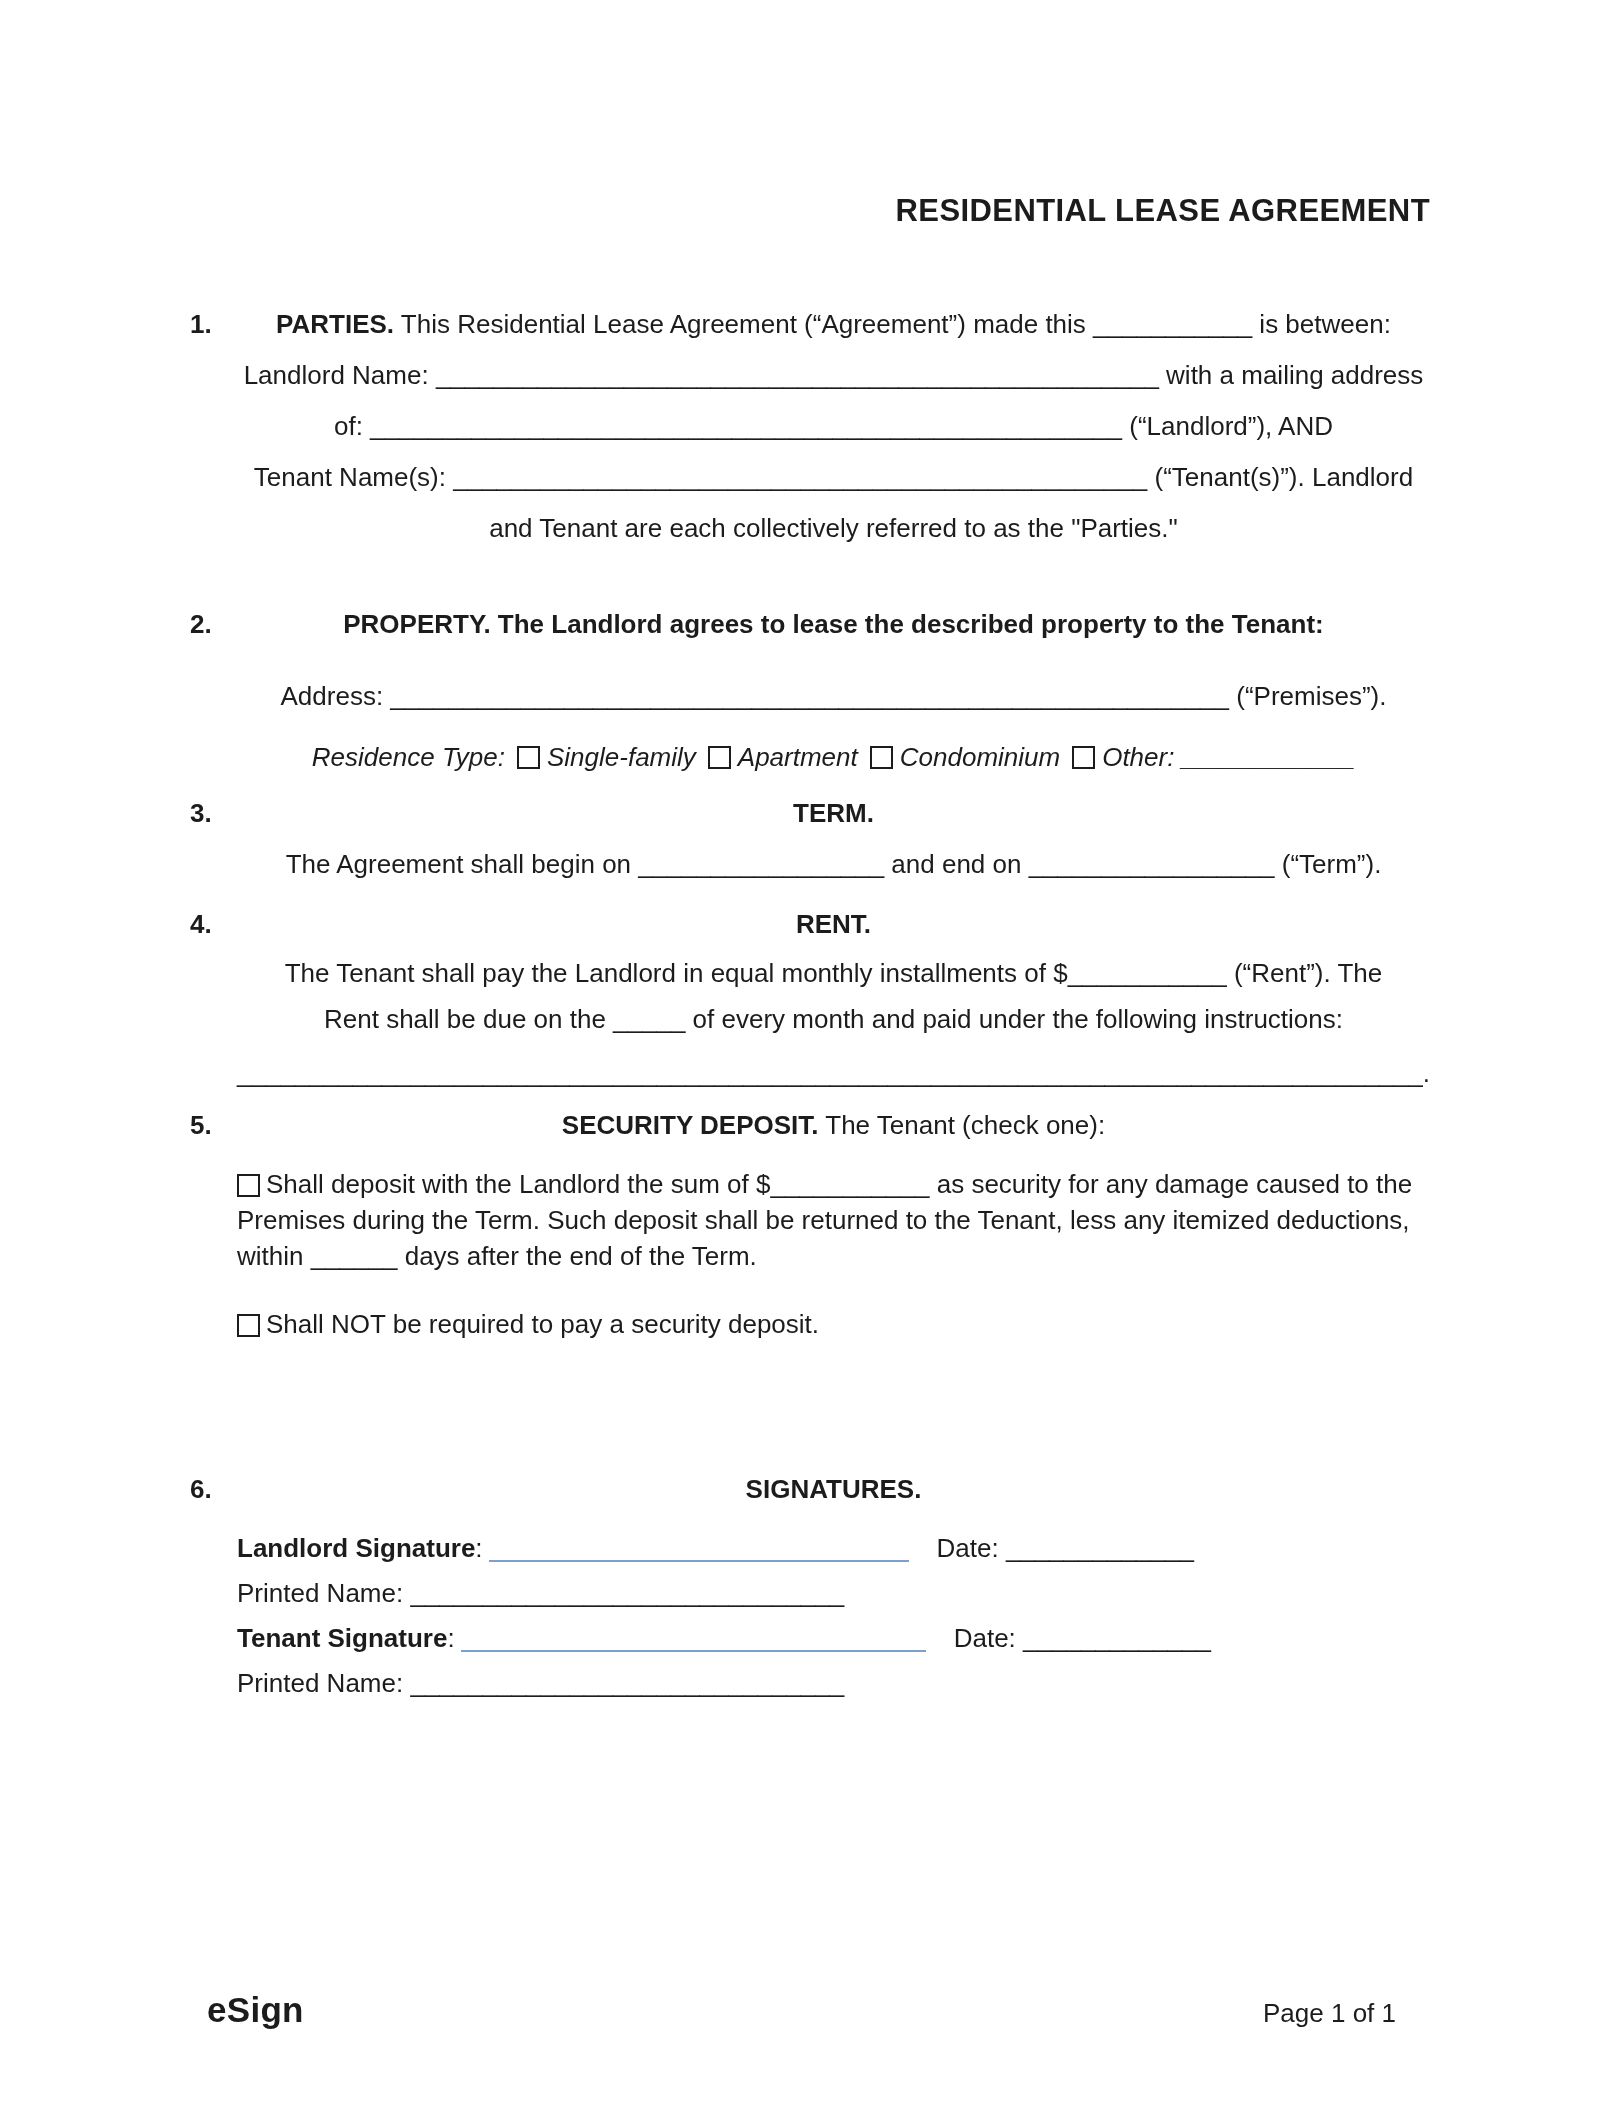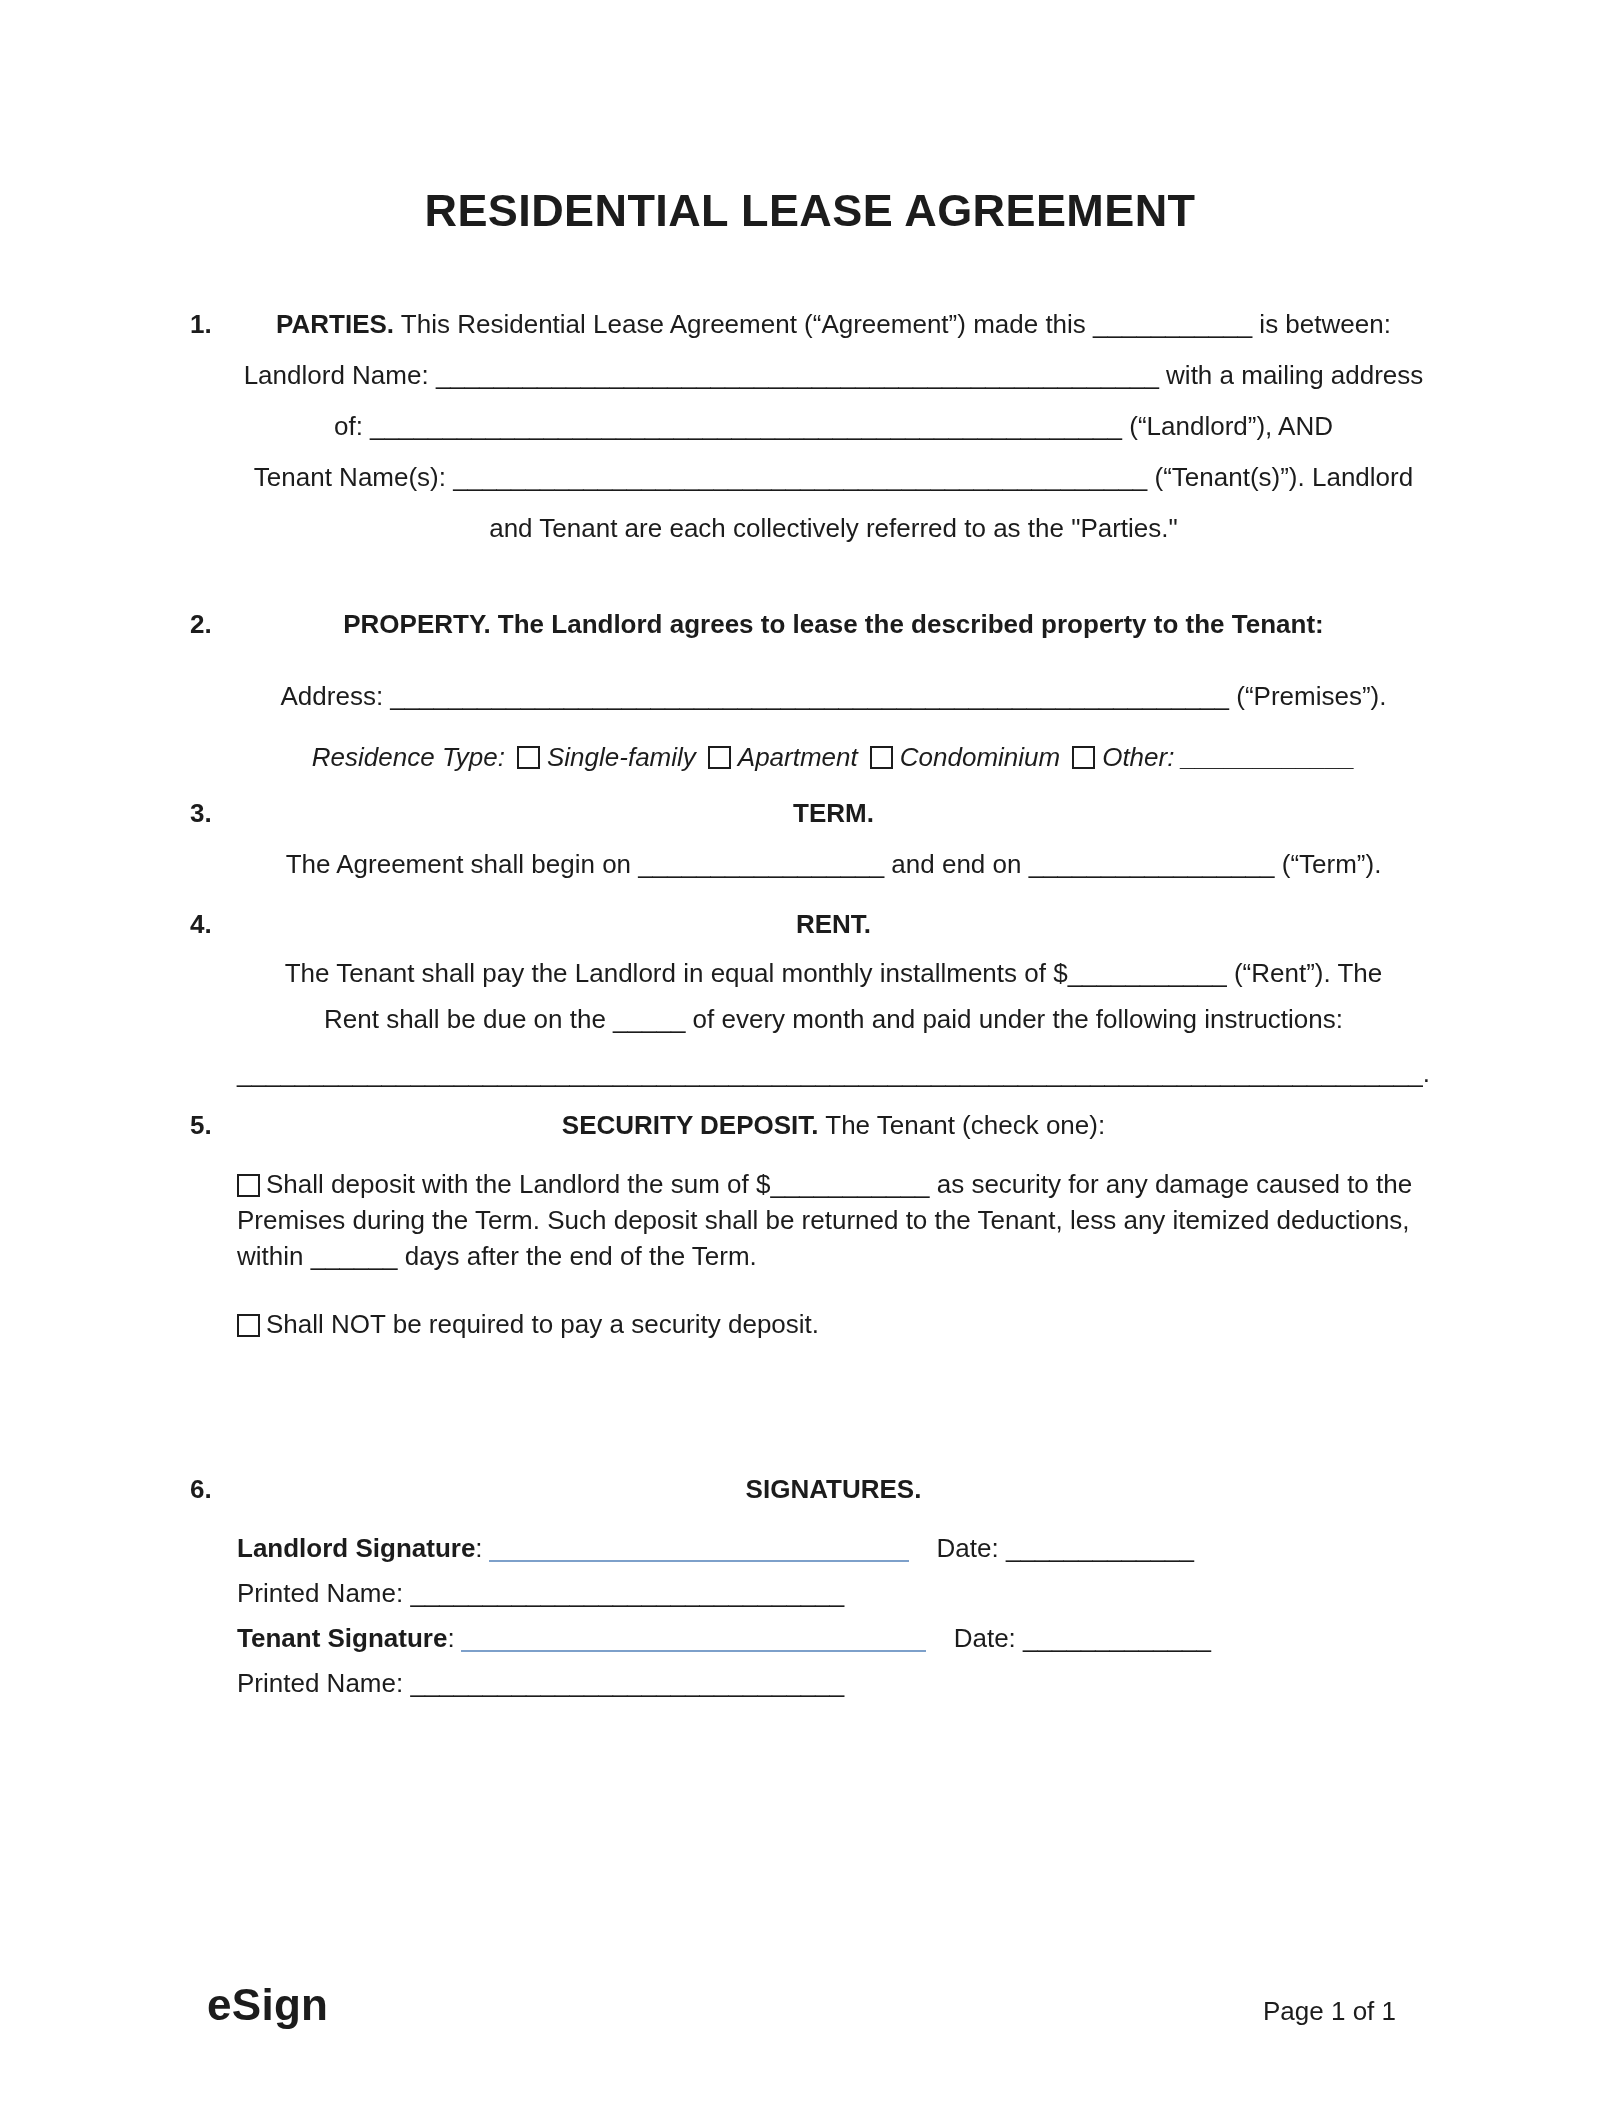--- a/index.html
+++ b/index.html
@@ -10,22 +10,22 @@
     font-family: "Liberation Sans", "DejaVu Sans", sans-serif;
     color: #1c1c1c;
   }
   .page {
     position: relative;
     width: 1624px; height: 2112px;
     overflow: hidden;
     padding: 188px 194px 0 190px;
   }
   .title {
-    font-size: 45px; line-height: 45px; font-weight: 700;
-    text-align: center; margin: 0 0 66px 0; letter-spacing: 0.4px;
+    font-size: 31px; line-height: 45px; font-weight: 700;
+    text-align: right; margin: 0 0 66px 0; letter-spacing: 0.4px;
   }
   .section { display: flex; align-items: flex-start; }
   .num { flex: 0 0 47px; font-size: 26px; font-weight: 700; line-height: 51px; }
   .content { flex: 1 1 auto; min-width: 0; font-size: 26px; }
   .line { white-space: nowrap; line-height: 51px; text-align: center; }
   .lh46 { line-height: 46px; }
   b { font-weight: 700; }
 
   .sec-parties   { margin-bottom: 45px; }
   .sec-property  { margin-bottom: 5px; }
@@ -57,21 +57,21 @@
     vertical-align: -5px; margin: 0 6px;
   }
   .w420 { width: 420px; }
   .w465 { width: 465px; }
   .date-label { margin-left: 22px; }
 
   .footer {
     position: absolute; left: 207px; right: 228px; bottom: 82px;
     display: flex; justify-content: space-between; align-items: baseline;
   }
-  .brand { font-size: 44px; font-weight: 700; letter-spacing: 0.3px; }
+  .brand { font-size: 35px; font-weight: 700; letter-spacing: 0.3px; }
   .pagenum { font-size: 26px; }
 </style>
 </head>
 <body>
 
 <div class="page">
 
   <h1 class="title">RESIDENTIAL LEASE AGREEMENT</h1>
 
   <div class="section sec-parties">

